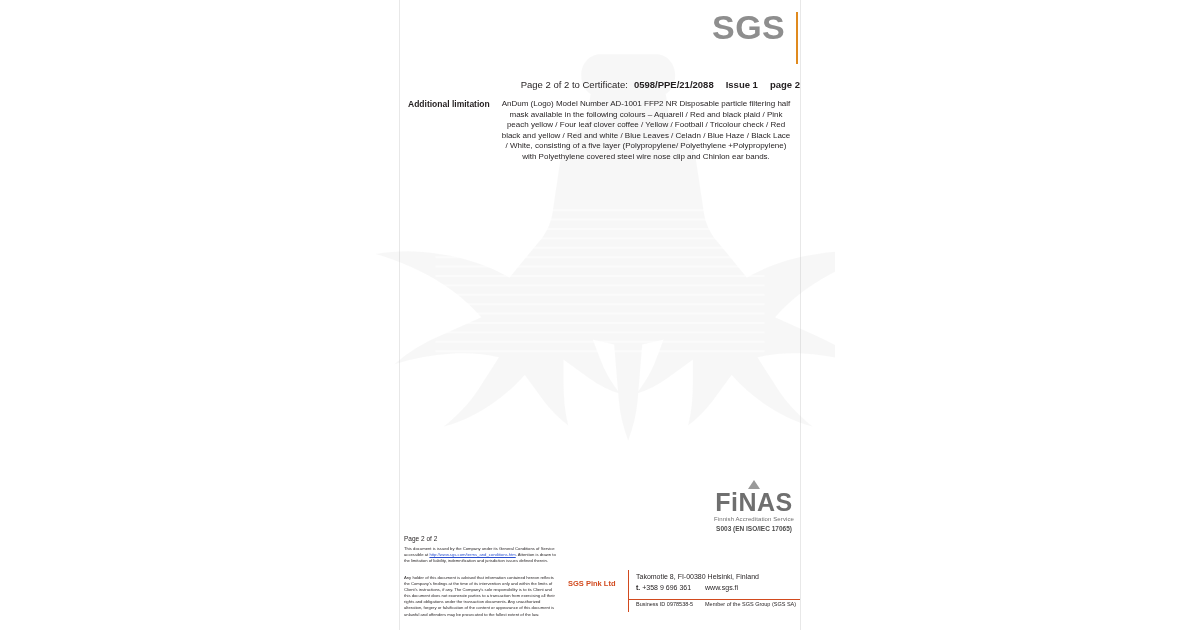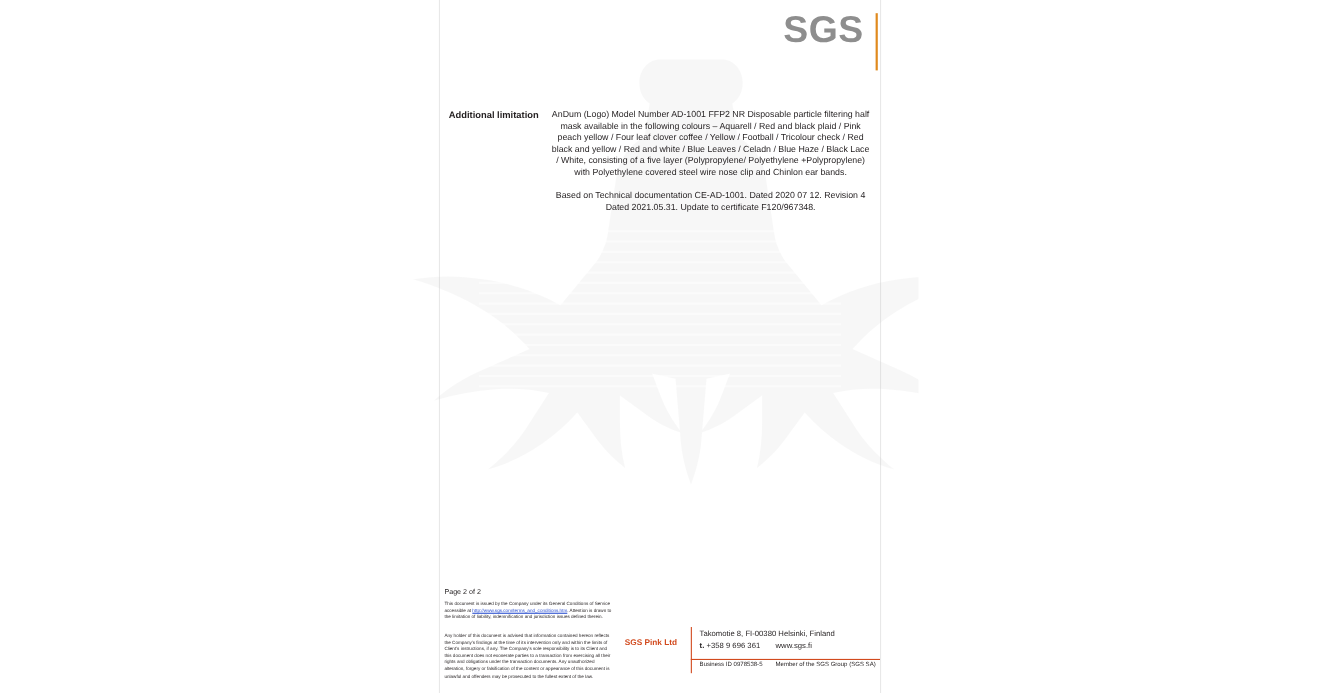--- a/index.html
+++ b/index.html
@@ -252,27 +252,35 @@
         <rect x="60" y="270" width="280" height="1.6"></rect>
       </g>
     </svg>
   </div>
 
   <div class="sgs-logo">
     <div class="word">SGS</div>
     <div class="bar"></div>
   </div>
 
+  <div class="cert-line">
+    <span class="lbl">Page 2 of 2 to Certificate:</span><span class="num">0598/PPE/21/2088</span><span class="issue">Issue 1</span><span class="pagenum">page 2</span>
+  </div>
 
   <div class="addinfo-label">Additional limitation</div>
   <div class="addinfo-body">
     <p>AnDum (Logo) Model Number AD-1001 FFP2 NR Disposable particle filtering half mask available in the following colours – Aquarell / Red and black plaid / Pink peach yellow / Four leaf clover coffee / Yellow / Football /  Tricolour check / Red black and yellow / Red and white / Blue Leaves / Celadn / Blue Haze / Black Lace / White, consisting of a five layer (Polypropylene/ Polyethylene +Polypropylene) with Polyethylene covered steel wire nose clip and Chinlon ear bands.</p>
-    <p>Based on Technical documentation CE-AD-1001. Dated 2020 07 12. Revision 4 Dated 2021.05.31. Update to certificate F120/967348.</p>
-  </div>
-
+  </div>
+
+  <div class="finas">
+    <div class="tri"></div>
+    <div class="name">FiNAS</div>
+    <div class="sub">Finnish Accreditation Service</div>
+    <div class="code">S003 (EN ISO/IEC 17065)</div>
+  </div>
 
   <div class="footer-pagelabel">Page 2 of 2</div>
 
   <div class="legal1">
     <span>This document is issued by the Company under its General Conditions of Service accessible at </span><a href="#">http://www.sgs.com/terms_and_conditions.htm</a><span>. Attention is drawn to the limitation of liability, indemnification and jurisdiction issues defined therein.</span>
   </div>
 
   <div class="legal2">Any holder of this document is advised that information contained hereon reflects the Company's findings at the time of its intervention only and within the limits of Client's instructions, if any.  The Company's sole responsibility is to its Client and this document does not exonerate parties to a transaction from exercising all their rights and obligations under the transaction documents. Any unauthorized alteration, forgery or falsification of the content or appearance of this document is unlawful and offenders may be prosecuted to the fullest extent of the law.</div>
 
   <div class="sgs-fimko">SGS Pink Ltd</div>

